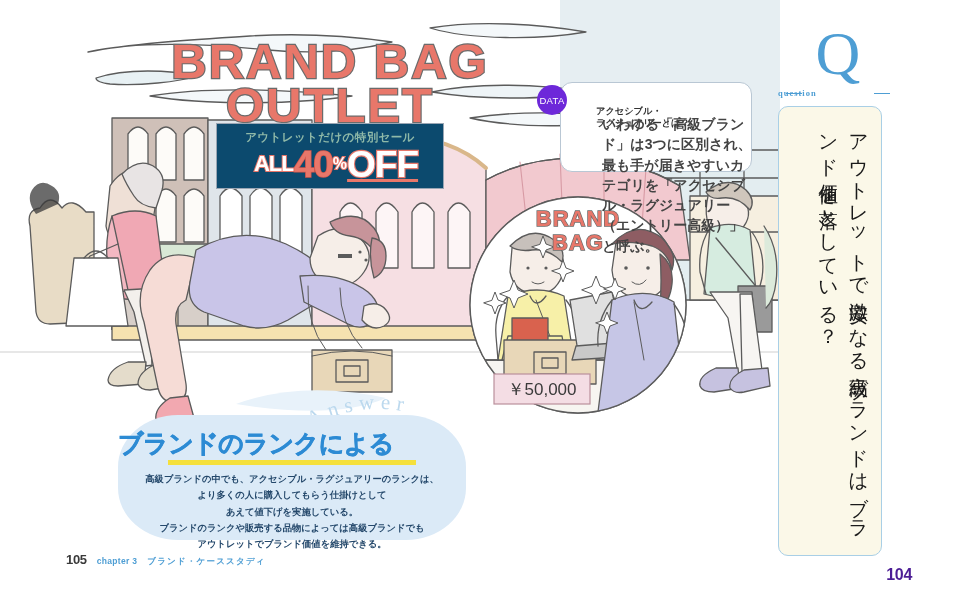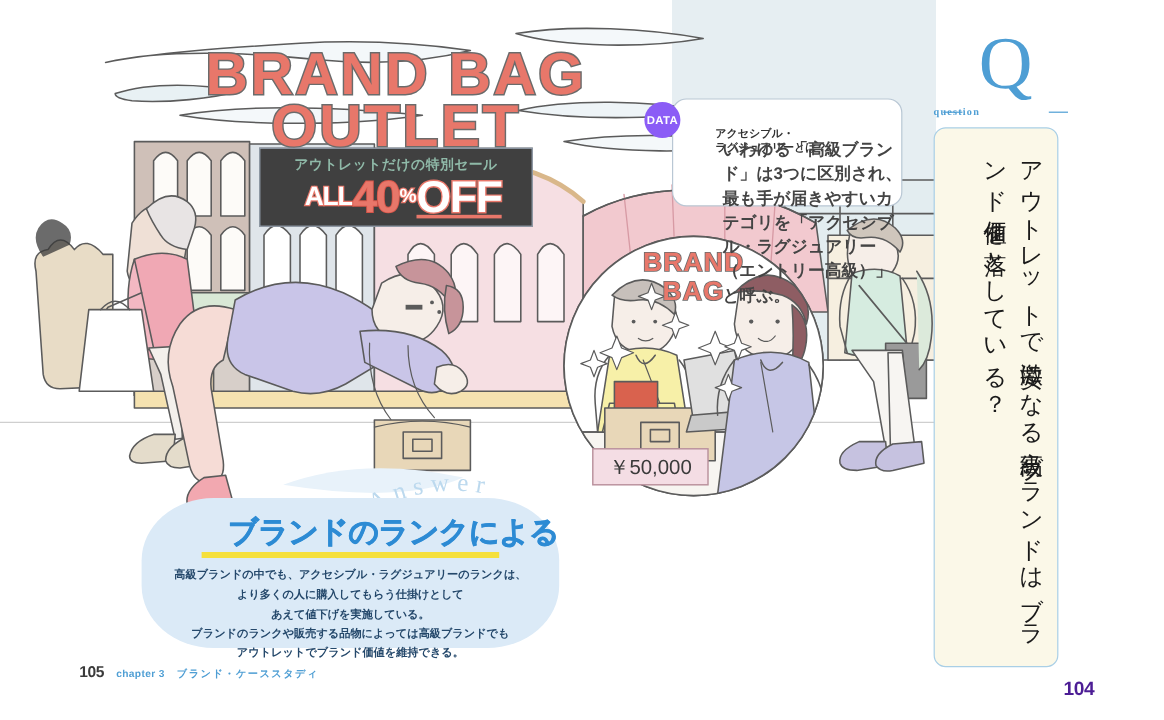--- a/index.html
+++ b/index.html
@@ -10,21 +10,21 @@
   }
   .page{position:absolute;inset:0;background:#fff;}
 
   
   .illus{position:absolute;left:0;top:0;width:780px;height:560px;}
   .illus svg{display:block;}
 
   
   .sale-banner{
     position:absolute;left:216px;top:123px;width:228px;height:66px;
-    background:#404040;border:1.6px solid #9aa6b4;
+    background:#0c4a6e;border:1.6px solid #9aa6b4;
     display:flex;flex-direction:column;align-items:center;justify-content:center;
     box-sizing:border-box;
   }
   .sale-sub{
     font-size:11.5px;letter-spacing:.4px;color:#8fb9a8;font-weight:700;
     margin-bottom:1px;white-space:nowrap;
   }
   .sale-main{display:flex;align-items:center;white-space:nowrap;line-height:1;margin-left:12px;}
   .sale-all{
     font-size:22px;font-weight:800;color:#fff;
@@ -46,37 +46,37 @@
 
   
   .data-callout{position:absolute;left:536px;top:82px;width:216px;height:92px;}
   .data-bubble{
     position:absolute;left:24px;top:0;width:192px;height:90px;
     background:#ffffff;border:1.4px solid #b9c7d4;border-radius:12px;
     box-sizing:border-box;padding:6px 8px 4px 28px;
   }
   .data-badge{
     position:absolute;left:1px;top:3px;width:30px;height:30px;border-radius:50%;
-    background:#8b5cf6;color:#fff;font-size:9.5px;font-weight:700;
+    background:#6d28d9;color:#fff;font-size:9.5px;font-weight:400;
     display:flex;align-items:center;justify-content:center;letter-spacing:.3px;z-index:3;
   }
   .data-title{
     position:absolute;left:60px;top:23px;width:150px;
     font-size:9.2px;font-weight:800;color:#333;line-height:1.35;
   }
   .data-body{
     position:absolute;left:66px;top:32px;width:152px;
     font-size:14px;color:#444;line-height:1.45;font-weight:600;
   }
   .answer-bubble{
     position:absolute;left:118px;top:415px;width:348px;height:125px;
     background:#dbeaf7;border-radius:60px/52px;
   }
   .answer-head{
-    position:absolute;left:0;right:0;top:12px;text-align:right;
+    position:absolute;left:0;right:0;top:12px;text-align:left;
     font-size:25px;font-weight:800;color:#2d8bd4;letter-spacing:-.5px;
     -webkit-text-stroke:.6px #2d8bd4;
   }
   .answer-underline{
     position:absolute;left:50px;width:248px;top:45px;height:5px;background:#f5e03c;
   }
   .answer-body{
     position:absolute;left:14px;right:14px;top:56px;text-align:center;
     font-size:9.3px;line-height:1.75;color:#24486b;font-weight:700;
   }

